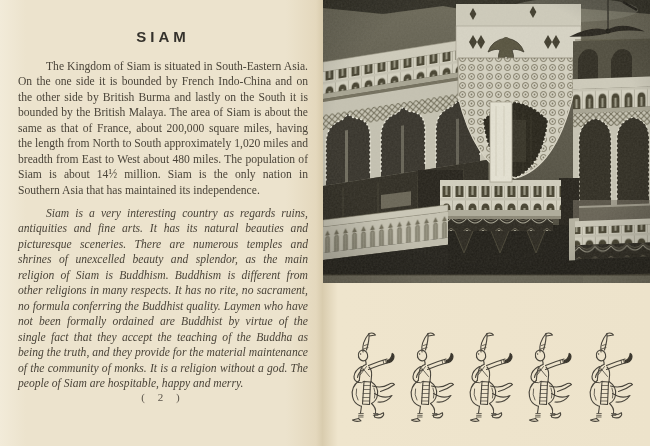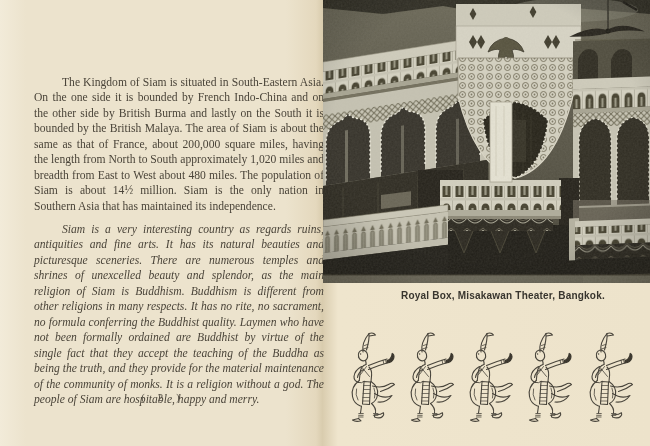--- a/index.html
+++ b/index.html
@@ -9,21 +9,21 @@
     background:linear-gradient(90deg,#f2ebd9 0%,#ece3cd 4%,#ece3cd 44%,#e4d8bd 48.6%,#d9ccae 49.6%,#efe5cd 52%,#ede3cb 100%);
   }
   .left-page{position:absolute;left:0;top:0;width:323px;height:446px;}
   .right-page{position:absolute;left:323px;top:0;width:327px;height:446px;}
   .title{
     position:absolute;top:28px;left:18px;width:290px;text-align:center;
     font-family:"Liberation Sans",sans-serif;font-weight:700;font-size:15px;
     letter-spacing:4px;color:#35322c;
   }
   .para{
-    position:absolute;left:18px;width:290px;margin:16px;
+    position:absolute;left:18px;width:290px;margin:0;
     font-size:11.6px;line-height:15.45px;text-align:justify;text-indent:28px;
     color:#4a4439;
   }
   .para.p1{top:59px;}
   .para.p2{top:206px;font-style:italic;}
   .pagenum{
     position:absolute;top:391px;left:18px;width:290px;text-align:center;
     font-size:11px;letter-spacing:5px;color:#5a544a;
   }
   .photo{position:absolute;left:0;top:0;width:327px;height:283px;}
@@ -34,20 +34,21 @@
     color:#38352e;letter-spacing:0.2px;
   }
   .dancers{position:absolute;left:20px;top:331px;width:297px;height:92px;}
 </style>
 </head>
 <body>
 
 <div class="scan">
 
   <div class="left-page">
+    <div class="title">SIAM</div>
     <p class="para p1">The Kingdom of Siam is situated in South-Eastern Asia.  On the one side it is bounded by French Indo-China and on the other side by British Burma and lastly on the South it is bounded by the British Malaya.  The area of Siam is about the same as that of France, about 200,000 square miles, having the length from North to South approximately 1,020 miles and breadth from East to West about 480 miles.  The population of Siam is about 14½ million.  Siam is the only nation in Southern Asia that has maintained its independence.</p>
     <p class="para p2">Siam is a very interesting country as regards ruins, antiquities and fine arts.  It has its natural beauties and picturesque sceneries.  There are numerous temples and shrines of unexcelled beauty and splendor, as the main religion of Siam is Buddhism. Buddhism is different from other religions in many respects.  It has no rite, no sacrament, no formula conferring the Buddhist quality.  Laymen who have not been formally ordained are Buddhist by virtue of the single fact that they accept the teaching of the Buddha as being the truth, and they provide for the material maintenance of the community of monks.  It is a religion without a god.  The people of Siam are hospitable, happy and merry.</p>
     <div class="pagenum">( 2 )</div>
   </div>
 
   <div class="right-page">
 
     <div class="photo">
       <svg width="327" height="283" viewBox="0 0 327 283" xmlns="http://www.w3.org/2000/svg">
         <defs>
@@ -201,21 +202,20 @@
         </g>
 
         <rect x="0" y="275" width="327" height="8" fill="#7c7968" opacity="0.85"></rect>
         <path d="M0,275 H327" stroke="#444133" stroke-width="1"></path>
 
         <rect width="327" height="283" fill="url(#vin)"></rect>
         <rect width="327" height="283" filter="url(#grainF)" opacity="0.16"></rect>
       </svg>
     </div>
 
-    <div class="caption">Royal Box, Misakawan Theater, Bangkok.</div>
 
     <div class="dancers">
       <svg width="297" height="92" viewBox="0 0 297 92" xmlns="http://www.w3.org/2000/svg">
         <defs>
           <g id="dancer" fill="none" stroke="#48443b" stroke-width="1.1" stroke-linecap="round" stroke-linejoin="round">
             <path d="M20,21 C19,15 21.5,8 26,2.5 C26.5,8 25,14 23.5,19"></path>
             <path d="M26,2.5 q4.5,-1.5 6.5,1.5 q-3.5,0.5 -6,1"></path>
             <path d="M20.5,18 l4.5,-1.5 M21.5,14.5 l3.5,-1.2" stroke-width="0.8"></path>
             <ellipse cx="20" cy="24.5" rx="4.6" ry="5.4" transform="rotate(-14 20 24.5)"></ellipse>
             <circle cx="17.6" cy="23" r="0.7" fill="#48443b" stroke="none"></circle>

